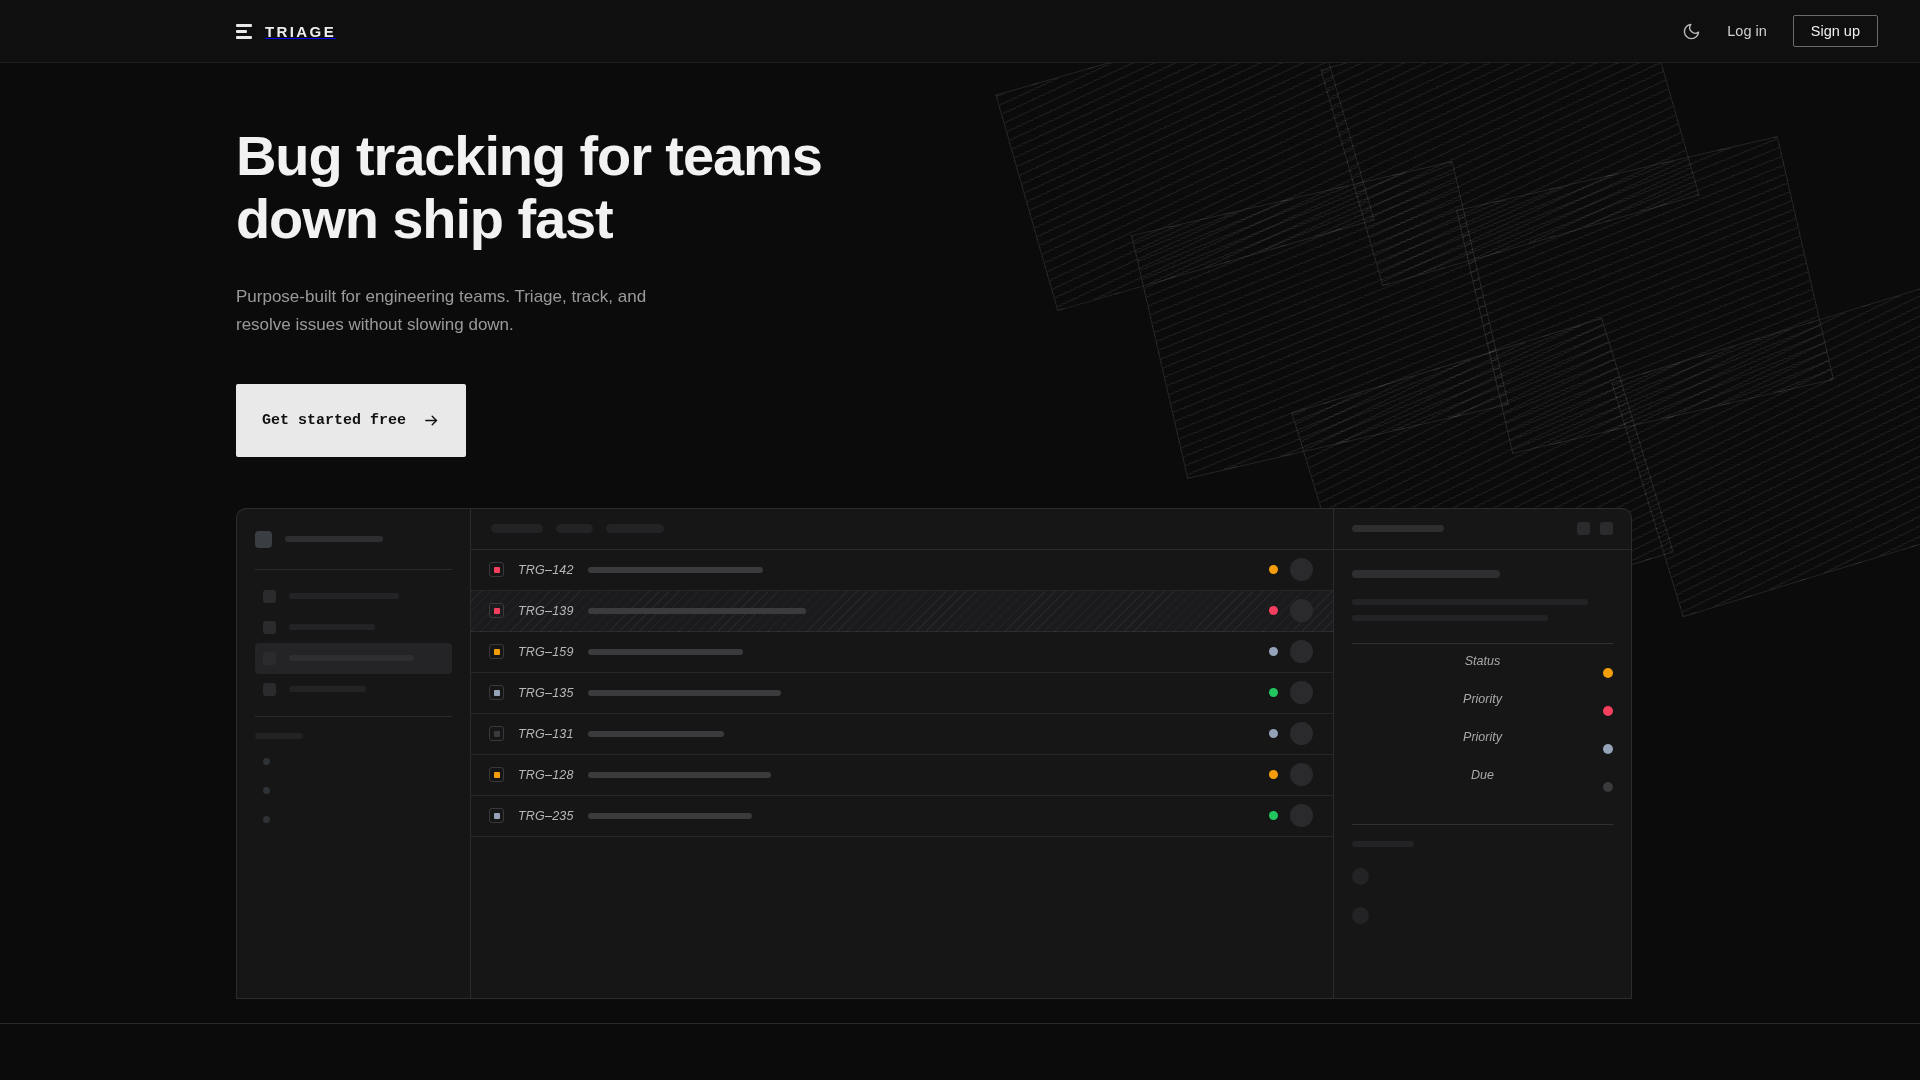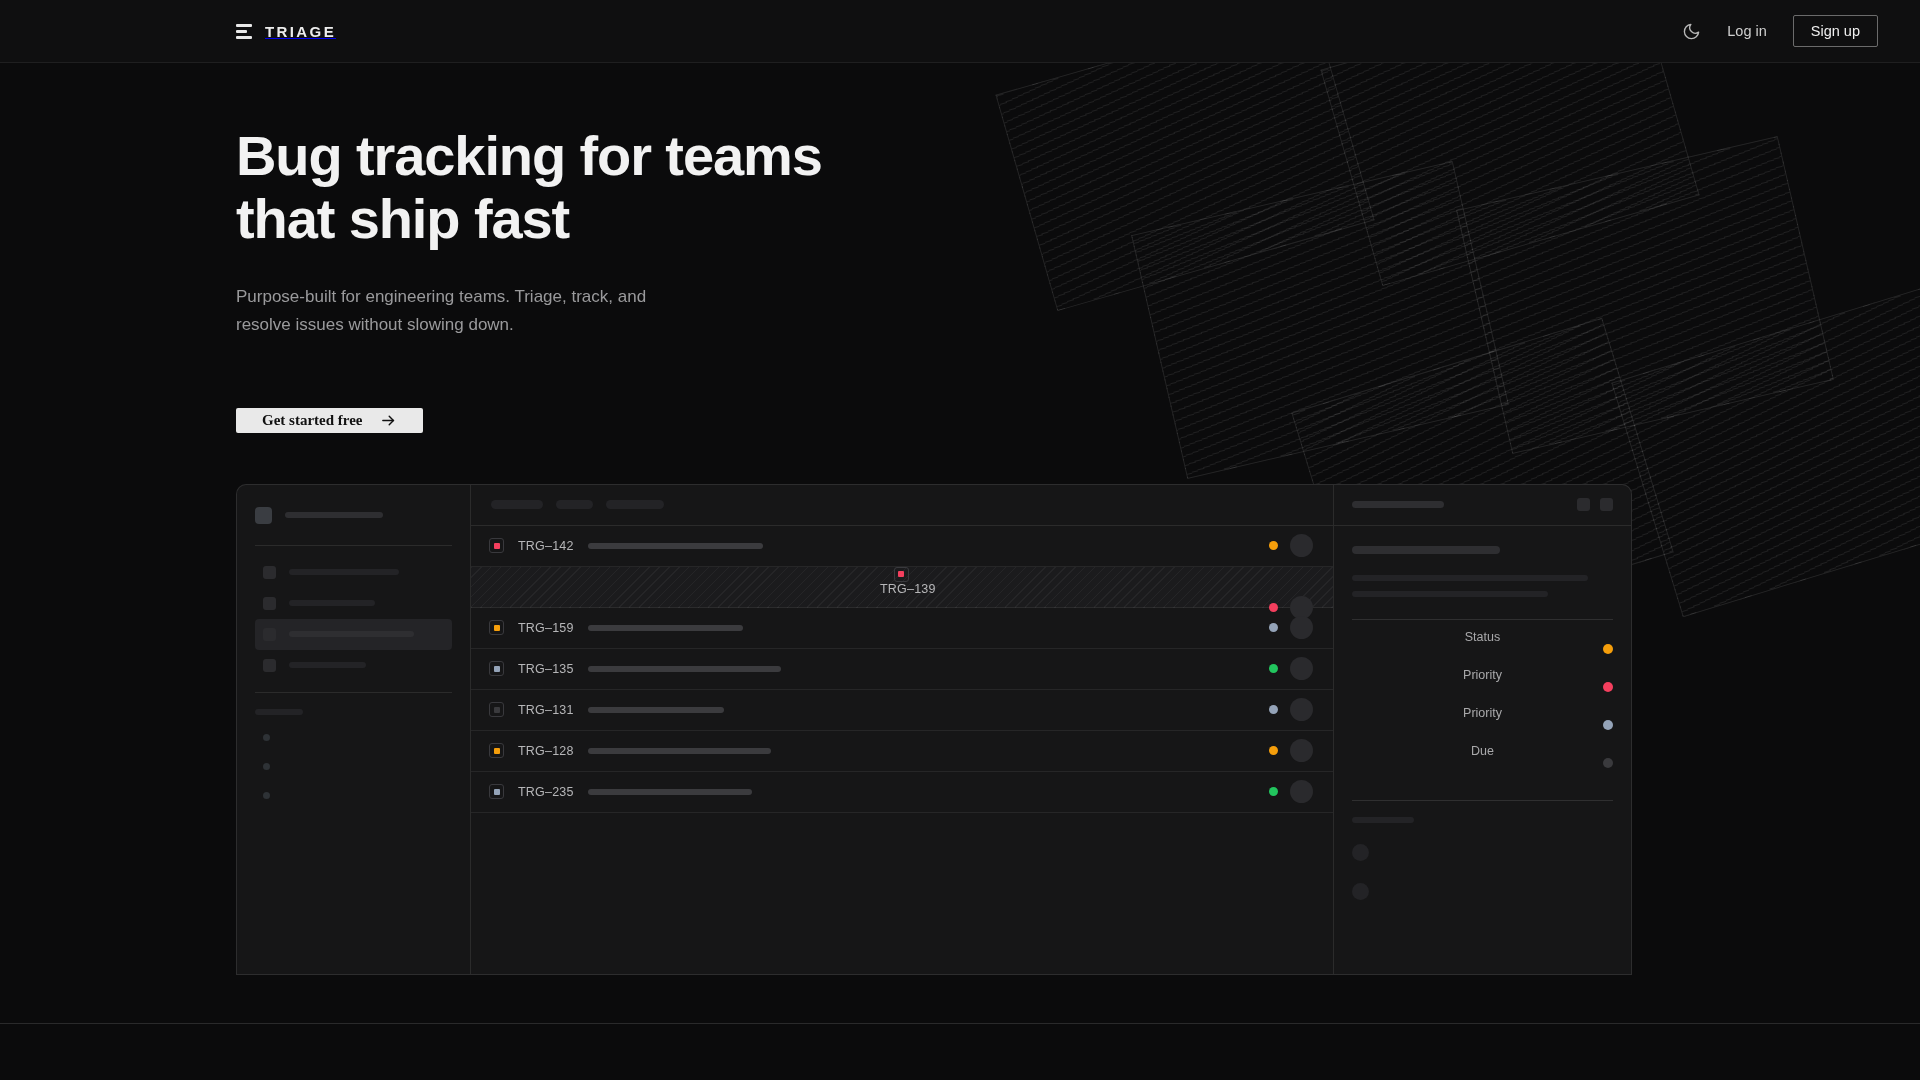--- a/index.html
+++ b/index.html
@@ -66,39 +66,39 @@
   .hero { position:relative; z-index:3; padding:62px 0 0 236px; }
   .hero-title {
     font-size:56px; line-height:1.12; font-weight:700;
     letter-spacing:-1.1px; color:#f2f2f2; max-width:660px;
   }
   .hero-sub {
     margin-top:33px; font-size:17px; line-height:1.65;
     color:#9a9a9c; max-width:470px;
   }
   .cta-btn {
-    margin-top:68px;
+    margin-top:44px;
     display:inline-flex; align-items:center; gap:17px;
     background:#e9e9e9; color:#111;
     border:none; border-radius:2px;
-    padding:4px 26px;
+    padding:28px 26px;
     font-size:15px; font-weight:700;
-    font-family:Liberation Serif, serif; cursor:pointer;
+    font-family:Liberation Mono, monospace; cursor:pointer;
   }
   .cta-arrow { width:17px; height:17px; display:block; }
 
   
   .mock {
     position:relative; z-index:4;
     margin:51px 0 0 236px;
     width:1396px; height:491px;
     background:#161617;
     border:1px solid rgba(255,255,255,0.10);
     border-top-left-radius:10px; border-top-right-radius:10px;
-    display:flex; overflow:hidden;
+    display:flex; overflow:hidden;font-style:italic;
   }
   .sk { background:#2e2e31; border-radius:4px; display:block; }
   .sk-dark { background:#232326; border-radius:4px; display:block; }
 
   
   .mock-side { width:234px; border-right:1px solid rgba(255,255,255,0.09); padding:22px 18px 0; flex:none; }
   .side-head { display:flex; align-items:center; gap:13px; padding-bottom:21px; }
   .side-avatar { width:17px; height:17px; background:#3a3d42; border-radius:4px; flex:none; }
   .side-rule { height:1px; background:rgba(255,255,255,0.09); }
   .side-nav { padding:11px 0; }
@@ -118,21 +118,20 @@
   .row {
     height:41px; display:flex; align-items:center;
     padding:0 20px 0 18px;
     border-bottom:1px solid rgba(255,255,255,0.07);
     position:relative;
   }
   .row.hl {
     background-image:repeating-linear-gradient(
       -45deg, rgba(255,255,255,0.045) 0 1px, rgba(255,255,255,0) 1px 7px);
     background-color:#1b1b1d;
-    flex-direction:column;
   }
   .row-chip {
     width:15px; height:15px; border-radius:3px;
     border:1px solid #39393d; flex:none;
     display:flex; align-items:center; justify-content:center;
   }
   .row-chip i { width:6px; height:6px; border-radius:1px; display:block; }
   .row-id { margin-left:14px; font-size:12.5px; color:#b6b6b8; width:56px; flex:none; letter-spacing:.2px; }
   .row-bar { height:6px; background:#3b3b3e; border-radius:3px; margin-left:14px; }
   .row-right { margin-left:auto; display:flex; align-items:center; gap:12px; }
@@ -189,21 +188,21 @@
       </svg>
     </span>
     <a class="login-link" href="#">Log in</a>
     <button class="signup-btn">Sign up</button>
   </nav>
 </header>
 
 <section class="hero">
   <h1 class="hero-title">
     <span>Bug tracking for teams</span><br>
-    <span>that ship fast</span>
+    <span>down ship fast</span>
   </h1>
   <p class="hero-sub">
     <span>Purpose-built for engineering teams. Triage, track, and</span><br>
     <span>resolve issues without slowing down.</span>
   </p>
   <button class="cta-btn">
     <span>Get started free</span>
     <svg class="cta-arrow" viewBox="0 0 24 24" fill="none" stroke="currentColor" stroke-width="2" stroke-linecap="round" stroke-linejoin="round">
       <line x1="4" y1="12" x2="19" y2="12"></line>
         <polyline points="13 6 19 12 13 18"></polyline>

